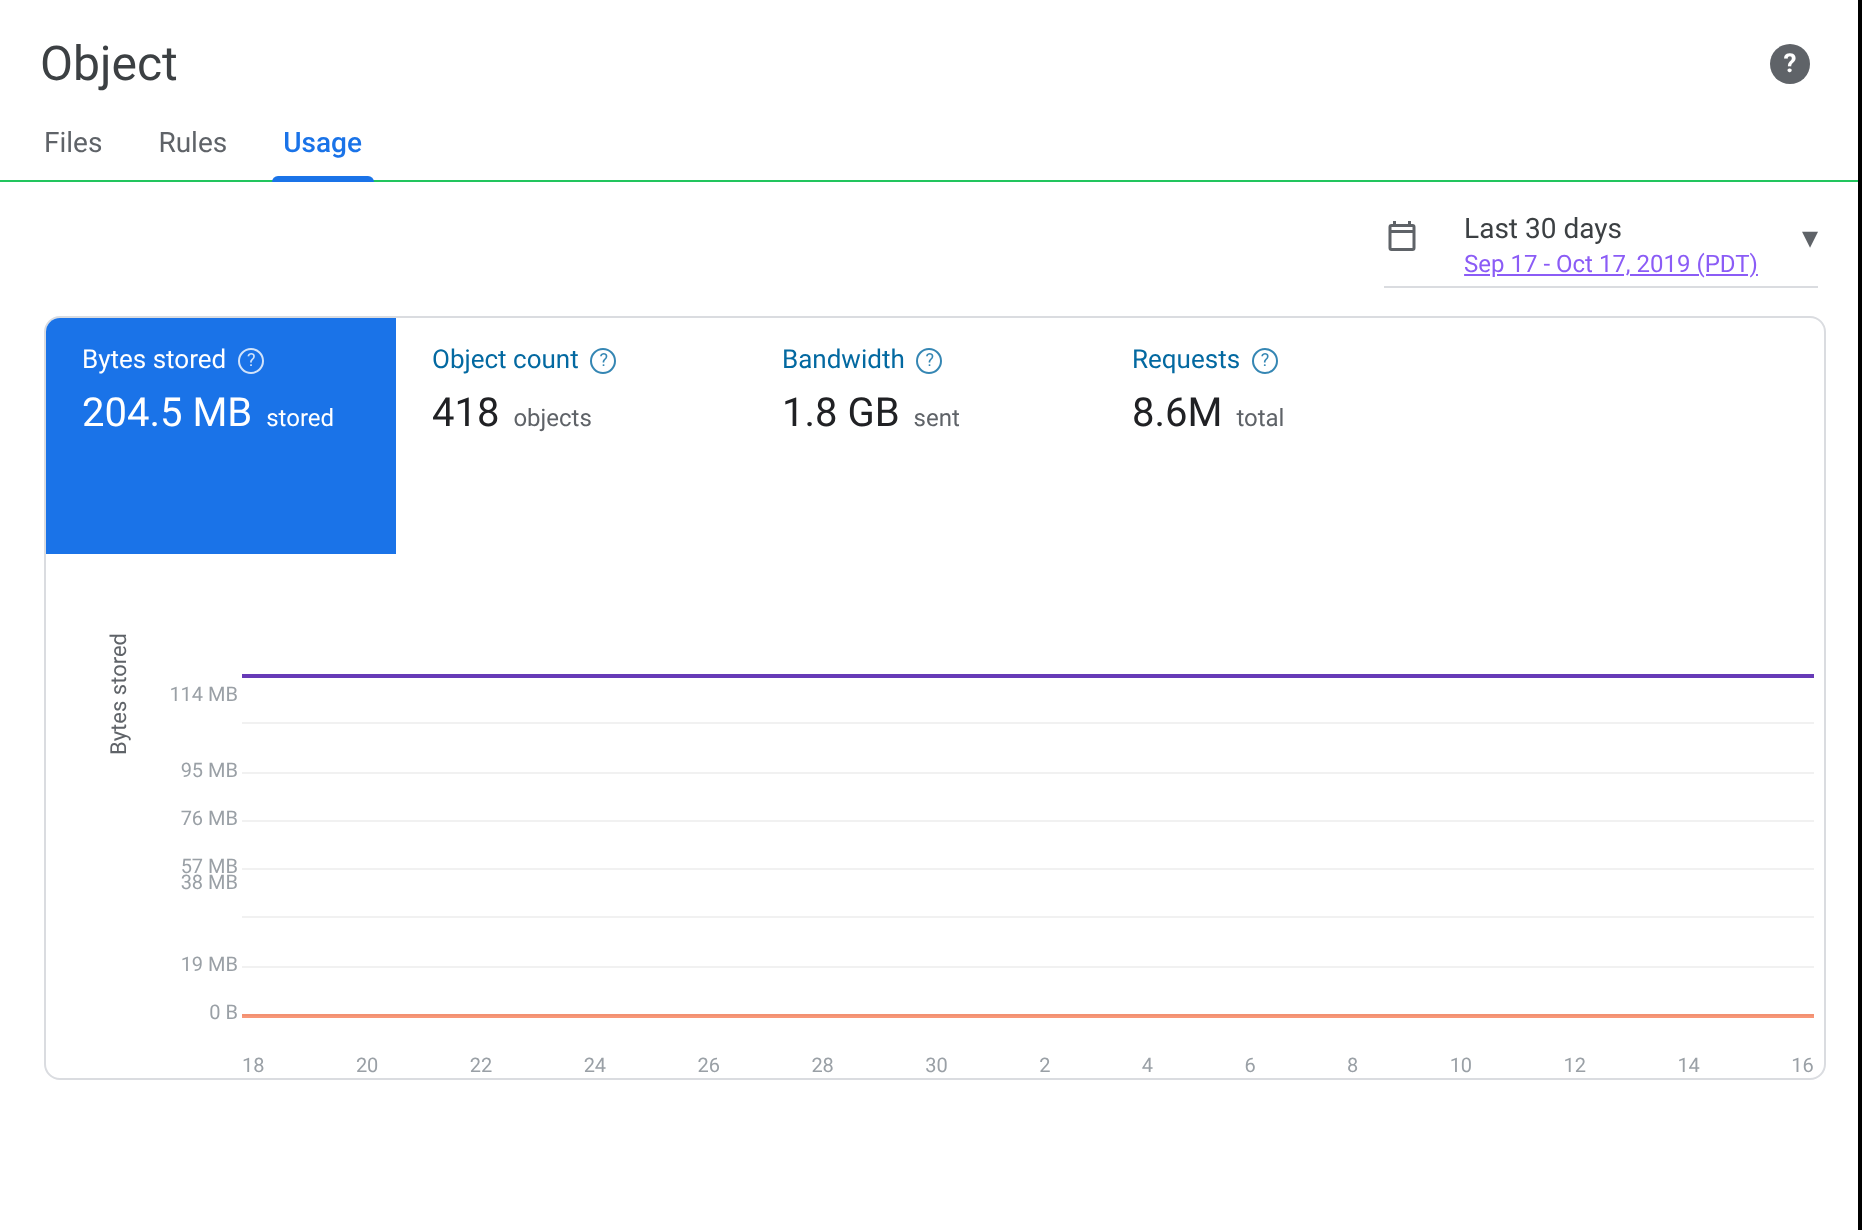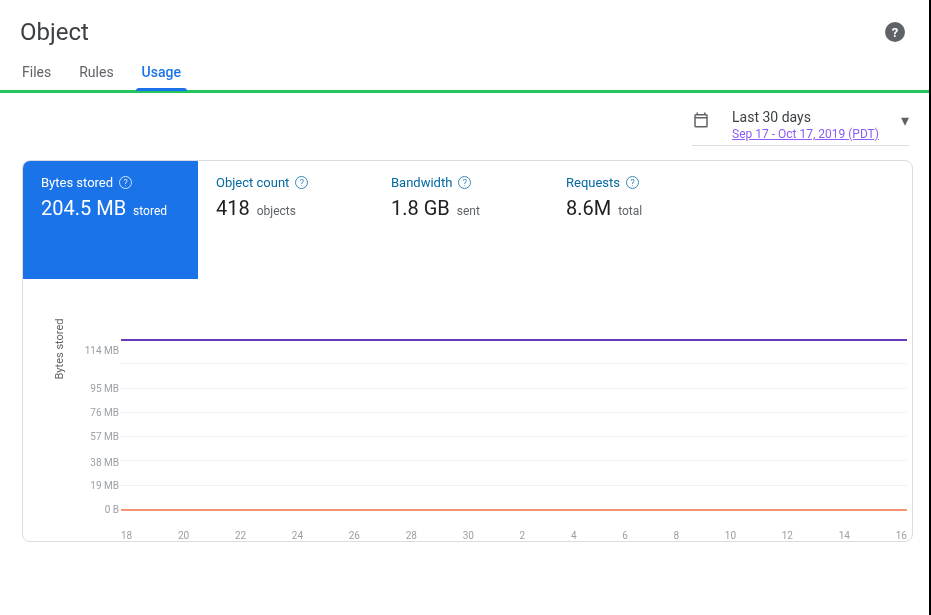--- a/index.html
+++ b/index.html
@@ -33,21 +33,21 @@
     font-weight: 700;
     display: flex;
     align-items: center;
     justify-content: center;
     cursor: pointer;
   }
   .tabs {
     display: flex;
     gap: 24px;
     padding: 0 20px;
-    border-bottom: 3px solid #22c55e;
+    border-bottom: 1px solid #22c55e;
   }
   .tab {
     padding: 10px 2px 10px 2px;
     font-size: 14px;
     color: #5f6368;
     cursor: pointer;
     position: relative;
   }
   .tab.active {
     color: #1a73e8;
@@ -257,21 +257,21 @@
 
   <div class="chart-wrap">
     <div class="y-axis-label">Bytes stored</div>
     <div class="plot" id="plot">
 
     <div class="gridline" style="top: 170px;"></div>
         <div class="ytick" style="top: 170px;">0 B</div>
         <div class="gridline" style="top: 145.714px;"></div>
         <div class="ytick" style="top: 145.714px;">19 MB</div>
         <div class="gridline" style="top: 121.429px;"></div>
-        <div class="ytick" style="top: 123px;">38 MB</div>
+        <div class="ytick" style="top: 105px;">38 MB</div>
         <div class="gridline" style="top: 97.1429px;"></div>
         <div class="ytick" style="top: 97.1429px;">57 MB</div>
         <div class="gridline" style="top: 72.8571px;"></div>
         <div class="ytick" style="top: 72.8571px;">76 MB</div>
         <div class="gridline" style="top: 48.5714px;"></div>
         <div class="ytick" style="top: 48.5714px; text-align: right;">95 MB</div>
         <div class="gridline" style="top: 24.2857px;"></div>
         <div class="ytick" style="top: 11px;">114 MB</div>
         <div class="series-line series-stored" style="top: 0px; border-top-color: rgb(103, 58, 183);"></div>
         <div class="series-line series-zero" style="top: 170px; border-top-color: rgb(244, 81, 30);"></div>

